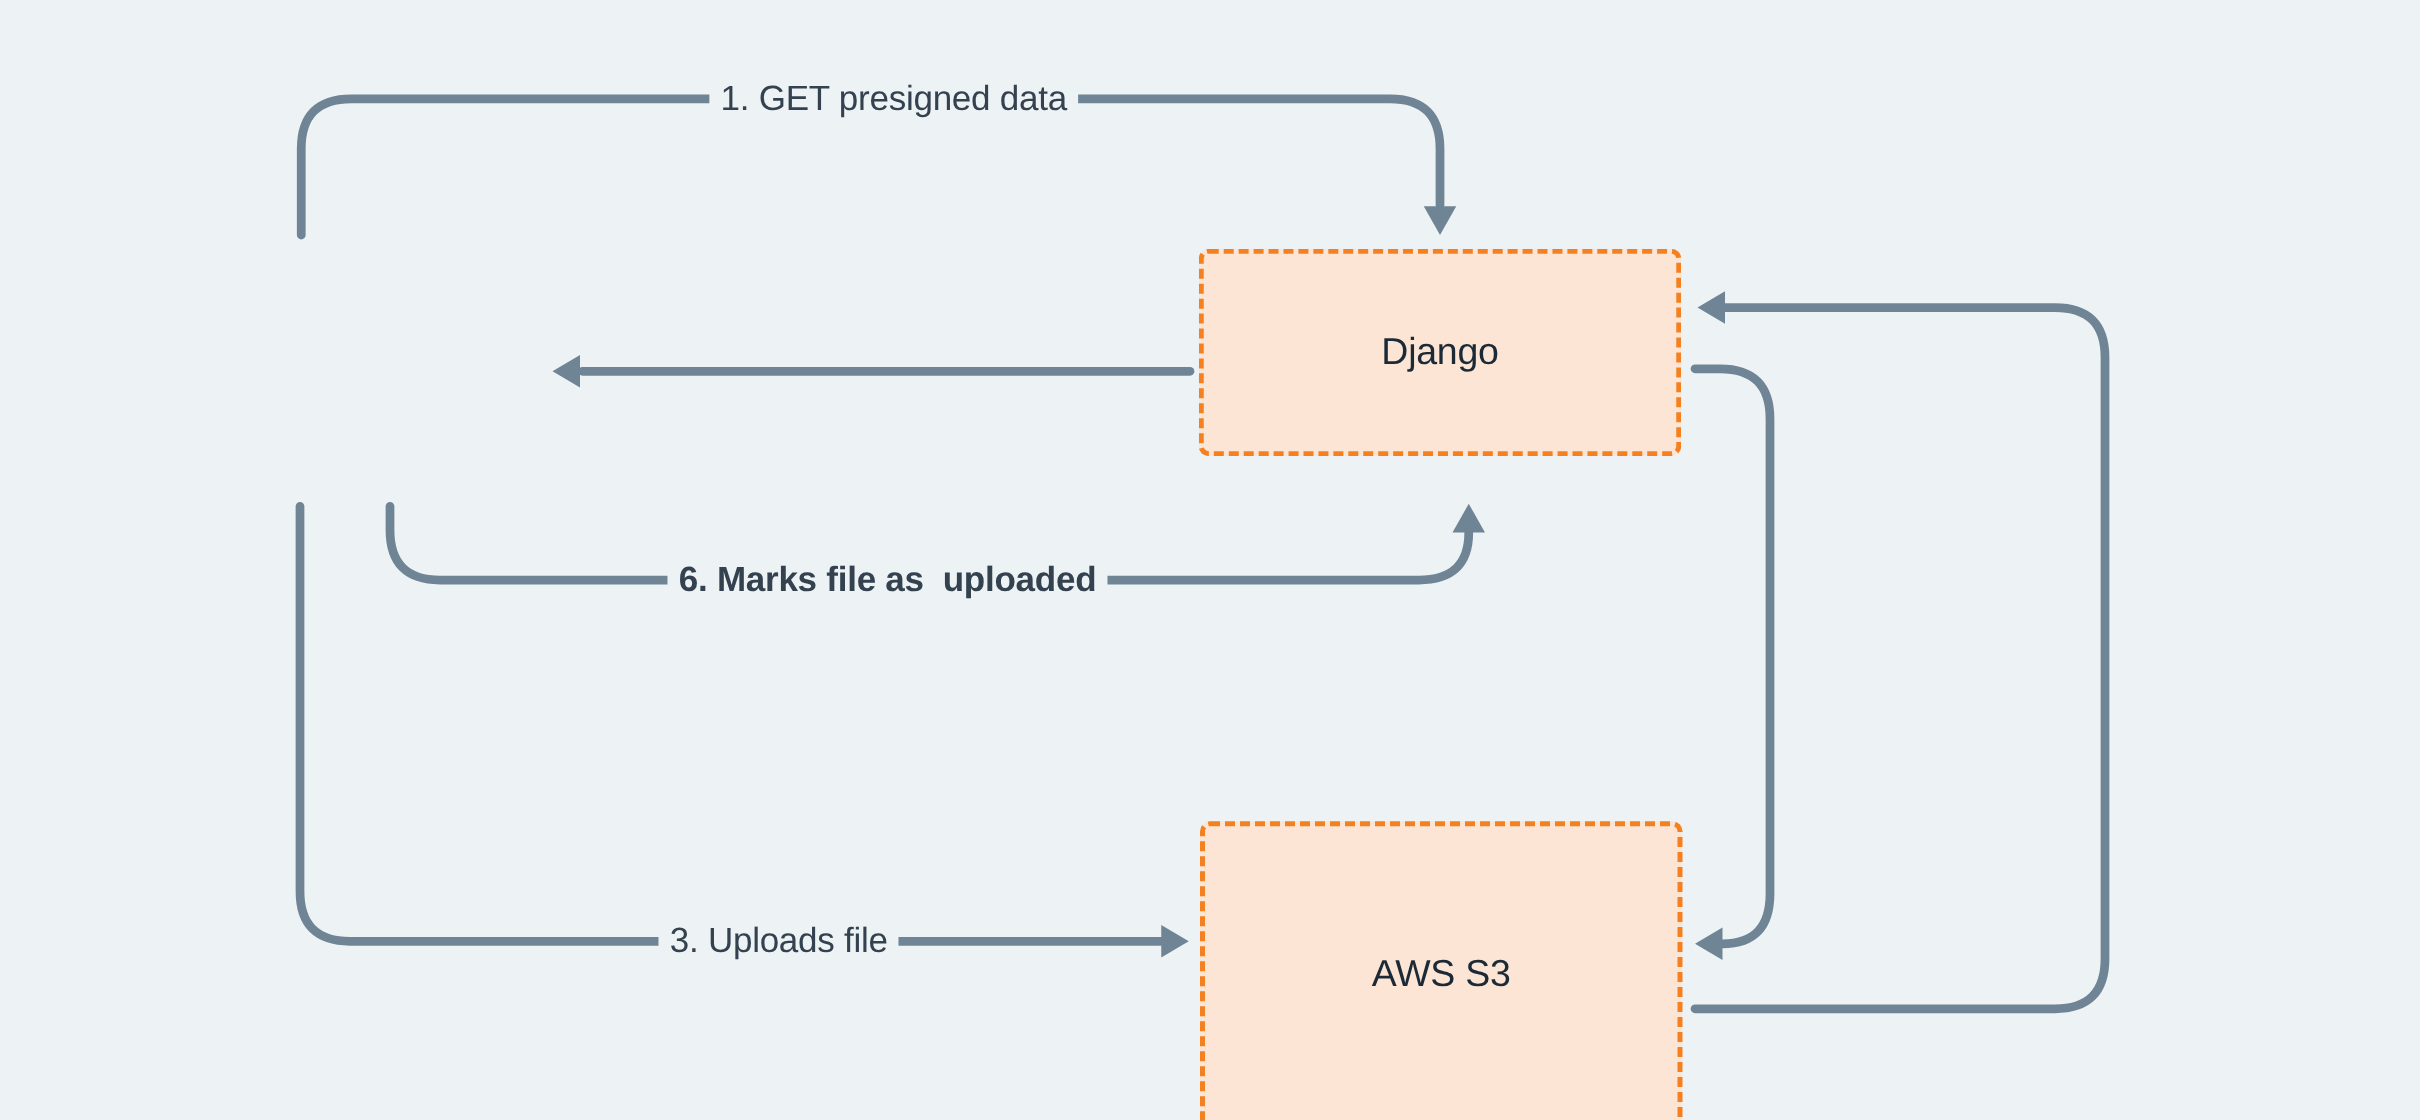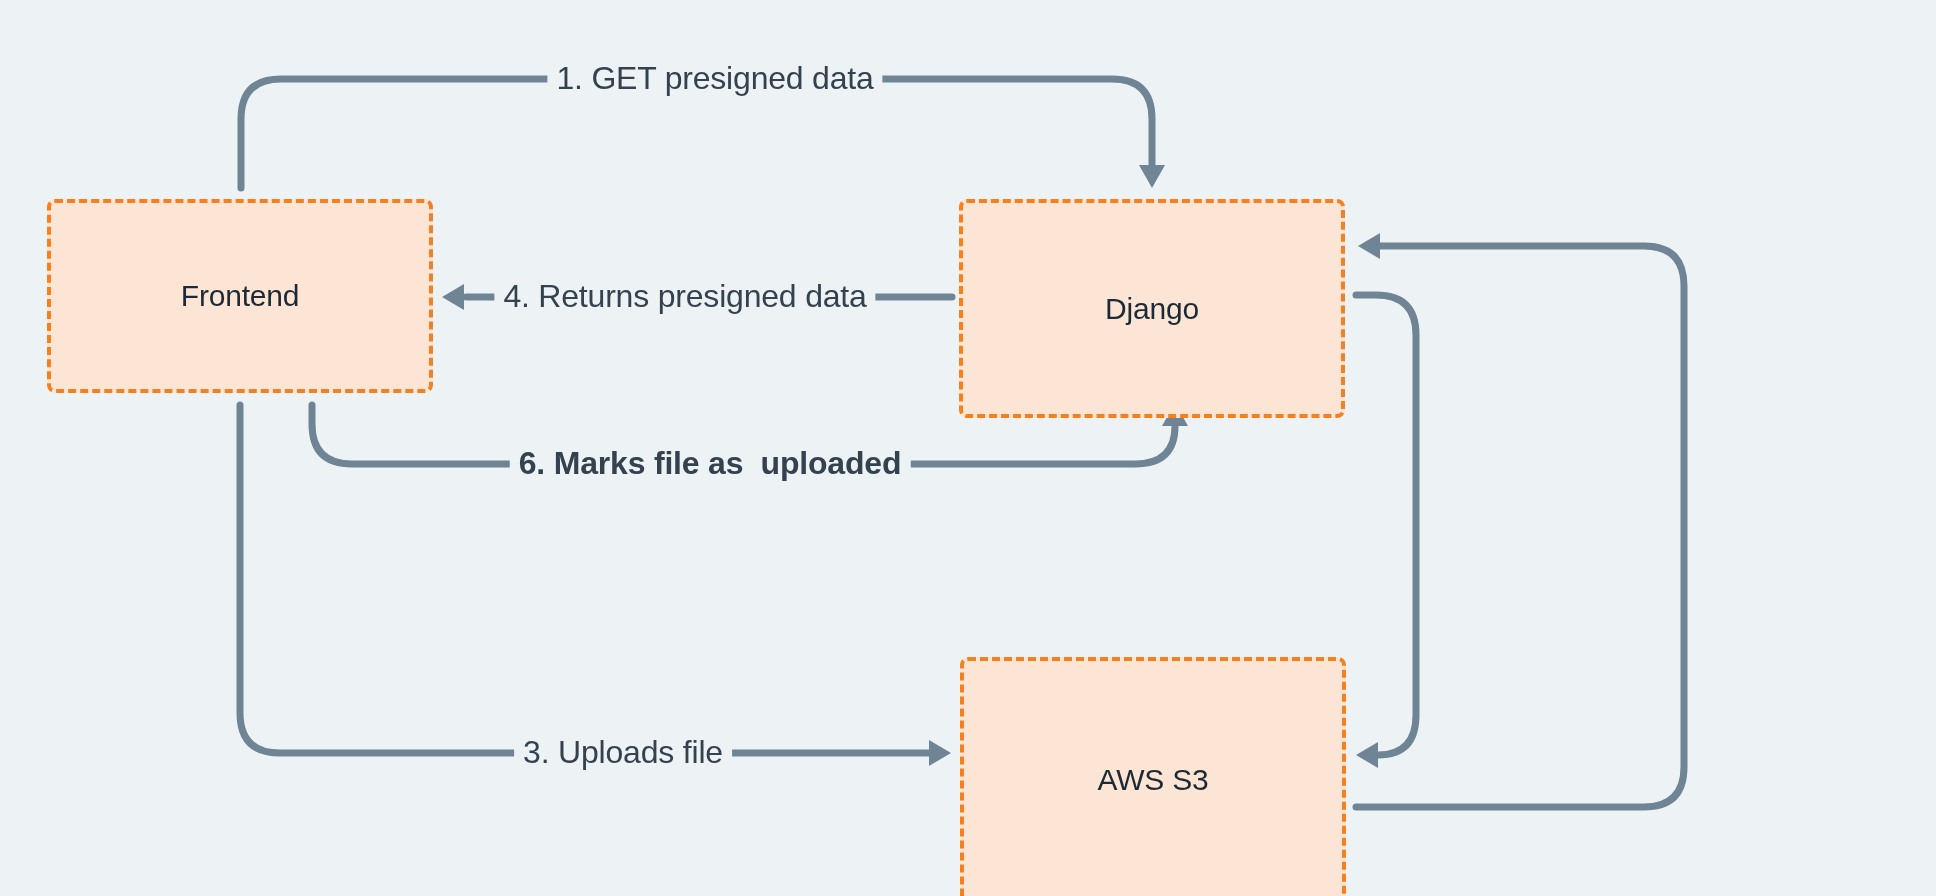--- a/index.html
+++ b/index.html
@@ -35,29 +35,29 @@
     border:4px dashed var(--box-border);
     border-radius:8px;
     display:flex;
     align-items:center;
     justify-content:center;
     color:var(--node-text);
     font-size:30px;
     letter-spacing:-0.2px;
   }
   .node-frontend{left:47px;top:199px;width:386px;height:194px;}
-  .node-django{left:959px;top:199px;width:386px;height:219px;}
+  .node-django{left:959px;top:199px;width:386px;height:166px;}
   .node-aws-s3{left:960px;top:657px;width:386px;height:246px;}
   .edge-label{
     position:absolute;
     z-index:3;
     transform:translate(-50%,-50%);
     background:var(--bg);
     color:var(--label-text);
-    font-size:32px;
+    font-size:28px;
     line-height:1.3;
     padding:2px 9px;
     white-space:pre;
     letter-spacing:-0.2px;
   }
   .label-1{left:715px;top:79px;}
   .label-4{left:685px;top:297px;}
   .label-6{left:710px;top:464px;font-weight:bold;}
   .label-5{left:623px;top:753px;}
   .label-2{left:1417px;top:515px;}
@@ -82,28 +82,24 @@
     <path class="edge-line" d="M 240 405 L 240 713 Q 240 753 280 753 L 929 753"></path>
     <polygon class="edge-head" points="929,740 929,766 951,753"></polygon>
 
     <path class="edge-line" d="M 1356 295 L 1376 295 Q 1416 295 1416 335 L 1416 715 Q 1416 755 1378 755"></path>
     <polygon class="edge-head" points="1378,742 1378,768 1356,755"></polygon>
 
     <path class="edge-line" d="M 1356 807 L 1644 807 Q 1684 807 1684 767 L 1684 286 Q 1684 246 1644 246 L 1380 246"></path>
     <polygon class="edge-head" points="1380,233 1380,259 1358,246"></polygon>
   </svg>
 
-  <div class="node node-frontend">
-    <span>Frontend</span>
-  </div>
   <div class="node node-django">
     <span>Django</span>
   </div>
   <div class="node node-aws-s3">
     <span>AWS S3</span>
   </div>
 
   <div class="edge-label label-1">1. GET presigned data</div>
-  <div class="edge-label label-4">4. Returns presigned data</div>
   <div class="edge-label label-5">3. Uploads file</div>
   <div class="edge-label label-6">6. Marks file as  uploaded</div>
 
 </div>
 
 </body></html>

